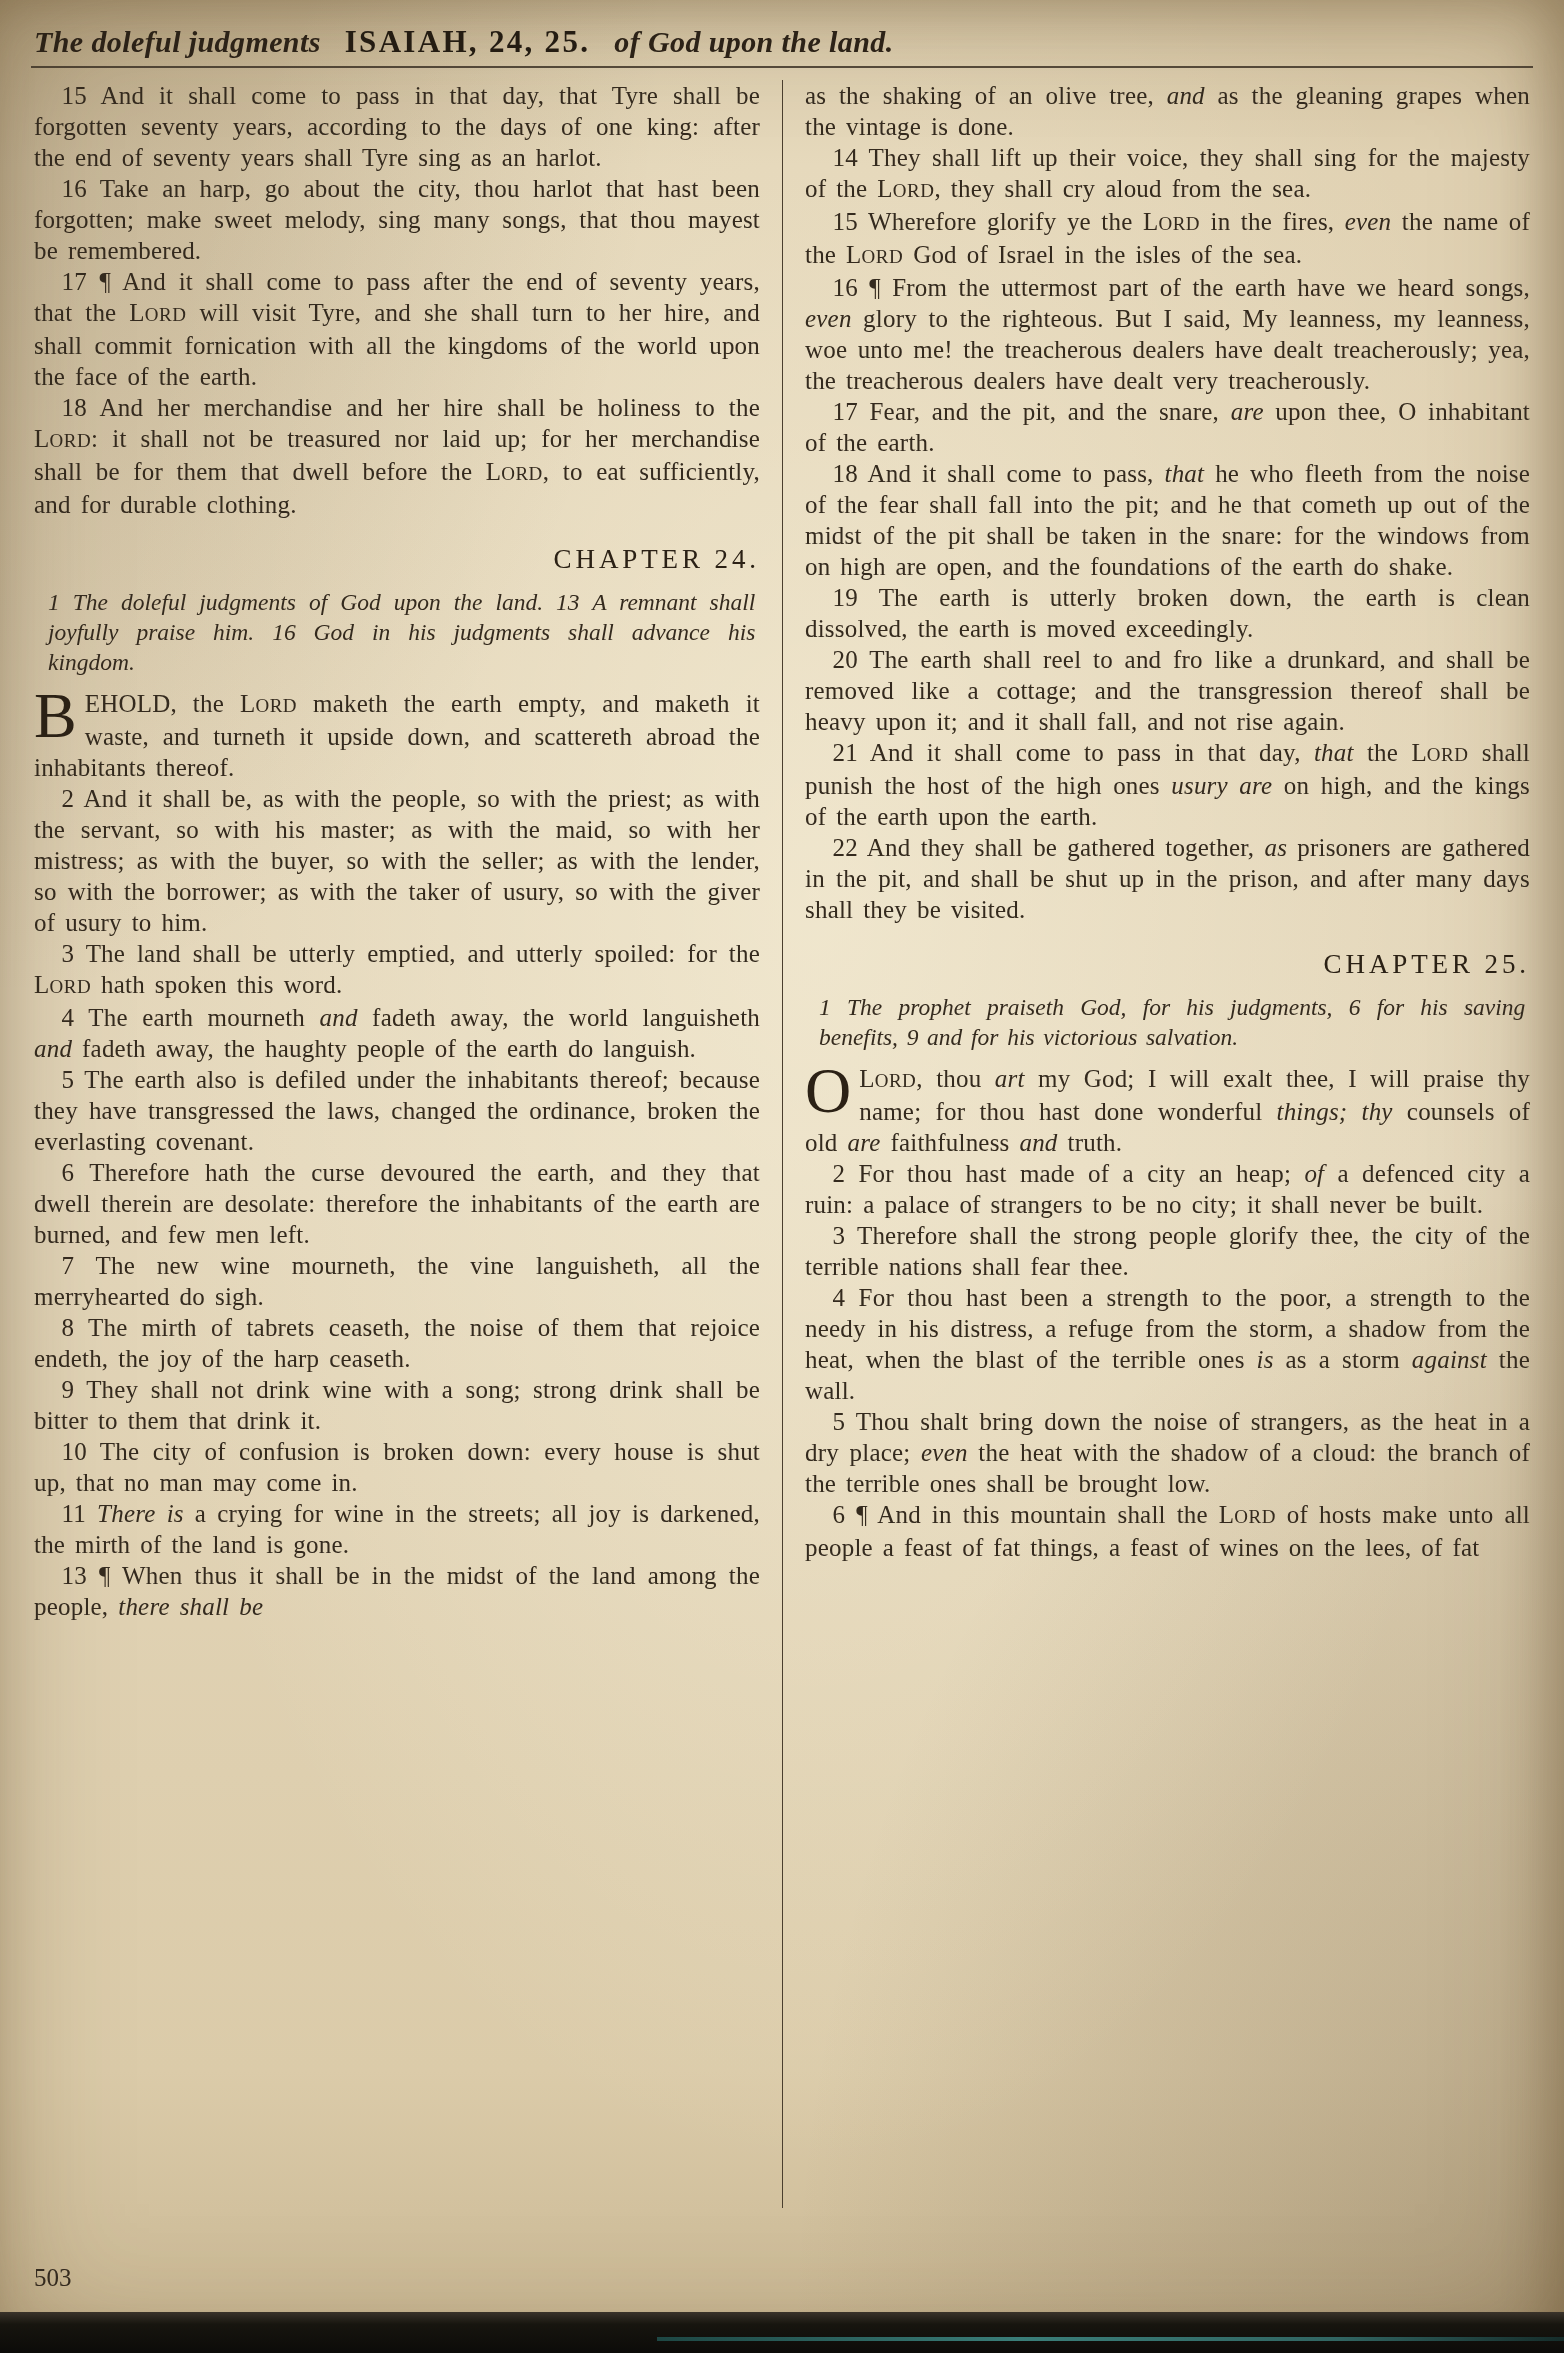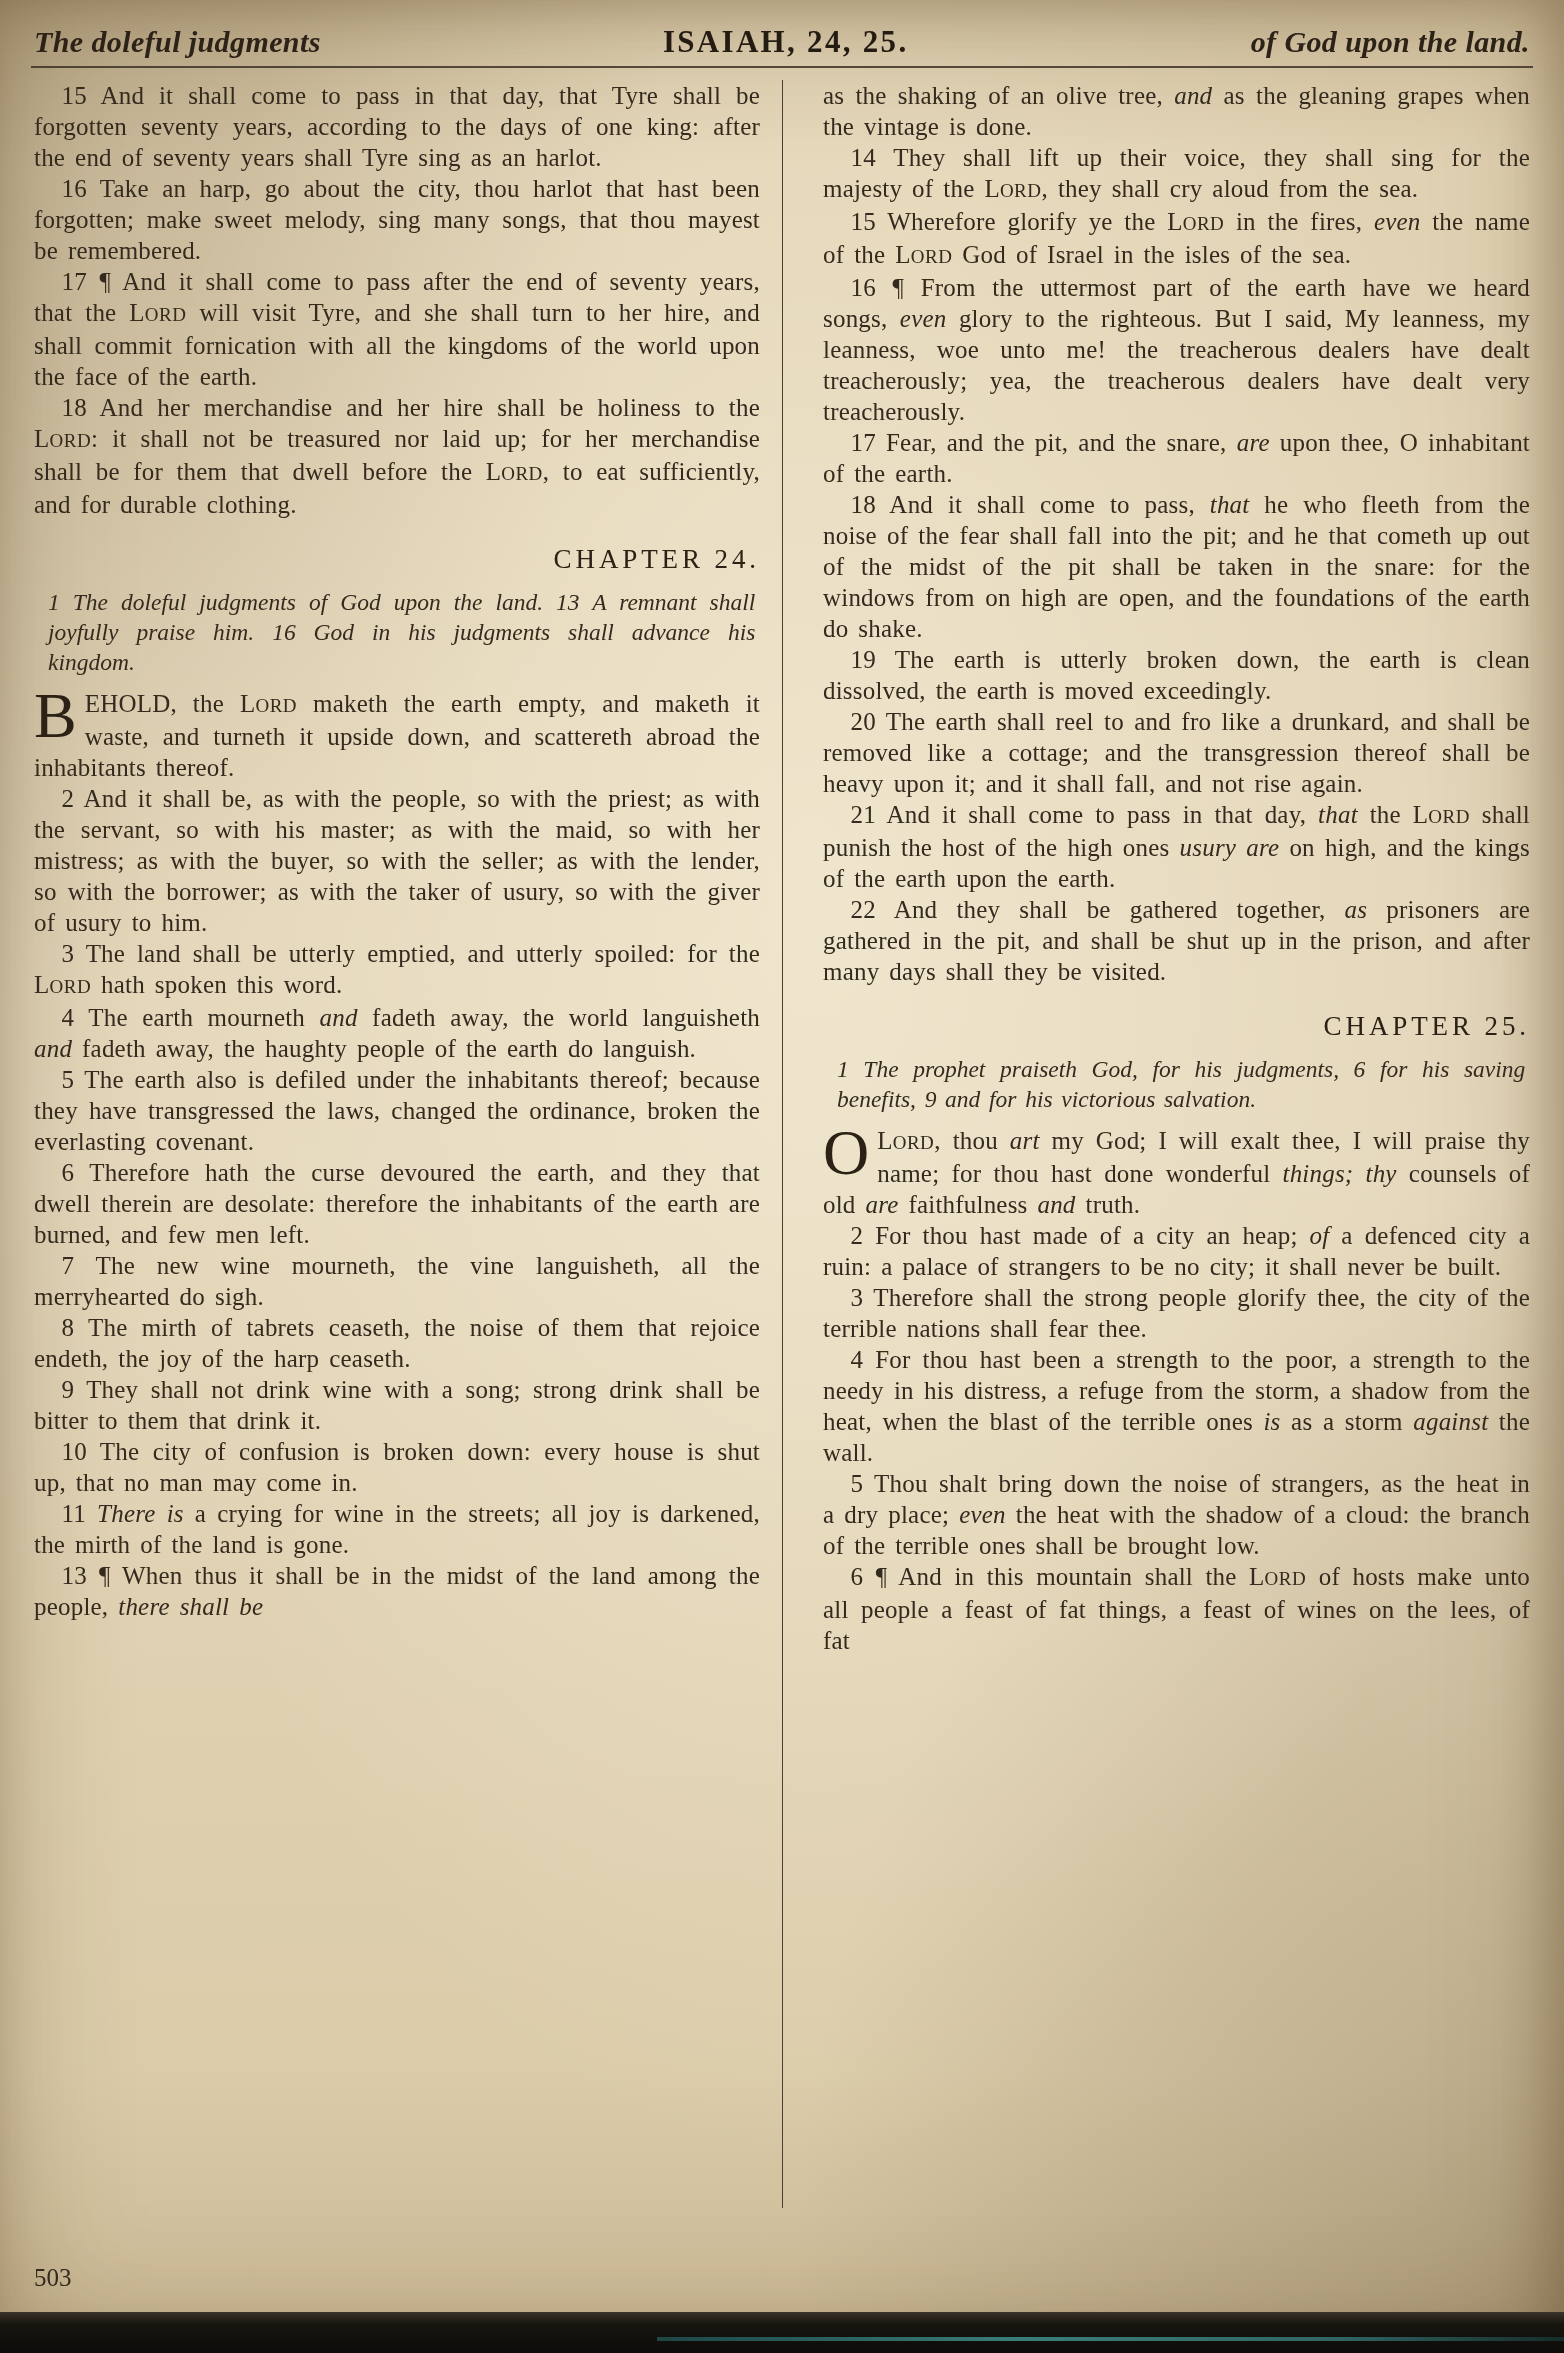--- a/index.html
+++ b/index.html
@@ -15,21 +15,21 @@
       radial-gradient(ellipse at 0% 0%, rgba(80,60,30,0.22), rgba(80,60,30,0) 30%),
       radial-gradient(ellipse at 100% 100%, rgba(70,50,25,0.25), rgba(70,50,25,0) 35%),
       linear-gradient(180deg, #d3c2a0 0%, #e0d1b2 7%, #e4d7bb 50%, #dbcba9 88%, #c9b793 100%);
     background-color: #ddcfae;
     box-shadow: inset 0 0 125px rgba(85,62,30,0.35), inset -14px 0 47px rgba(85,62,30,0.28);
     color: #342a1e;
     font-family: "Liberation Serif", "DejaVu Serif", serif;
   }
   .header {
     display: flex;
-    justify-content: space-between;
+    justify-content: flex-start;
     align-items: baseline;
     padding: 23.5px 34px 6.3px 34px;
     gap: 24px;
   }
   .run {
     font-style: italic;
     font-weight: 700;
     font-size: 30px;
     letter-spacing: 0.4px;
     color: #2c2217;
@@ -46,21 +46,21 @@
     margin: 0 31px;
     opacity: 0.85;
   }
   .columns {
     display: flex;
     padding: 12.5px 34px 0 34px;
     min-height: 2128px;
   }
   .col { width: 50%; box-sizing: border-box; }
   .col.left  { padding-right: 22px; }
-  .col.right { padding-left: 40px; border-left: 1.6px solid #4a3e2e; }
+  .col.right { padding-left: 22px; border-left: 1.6px solid #4a3e2e; }
   p.verse {
     margin: 0;
     font-size: 25px;
     line-height: 31px;
     text-align: justify;
     text-indent: 1.1em;
     word-spacing: 0.14em;
     letter-spacing: 0.2px;
   }
   p.verse.cont, p.verse.dropv { text-indent: 0; }

